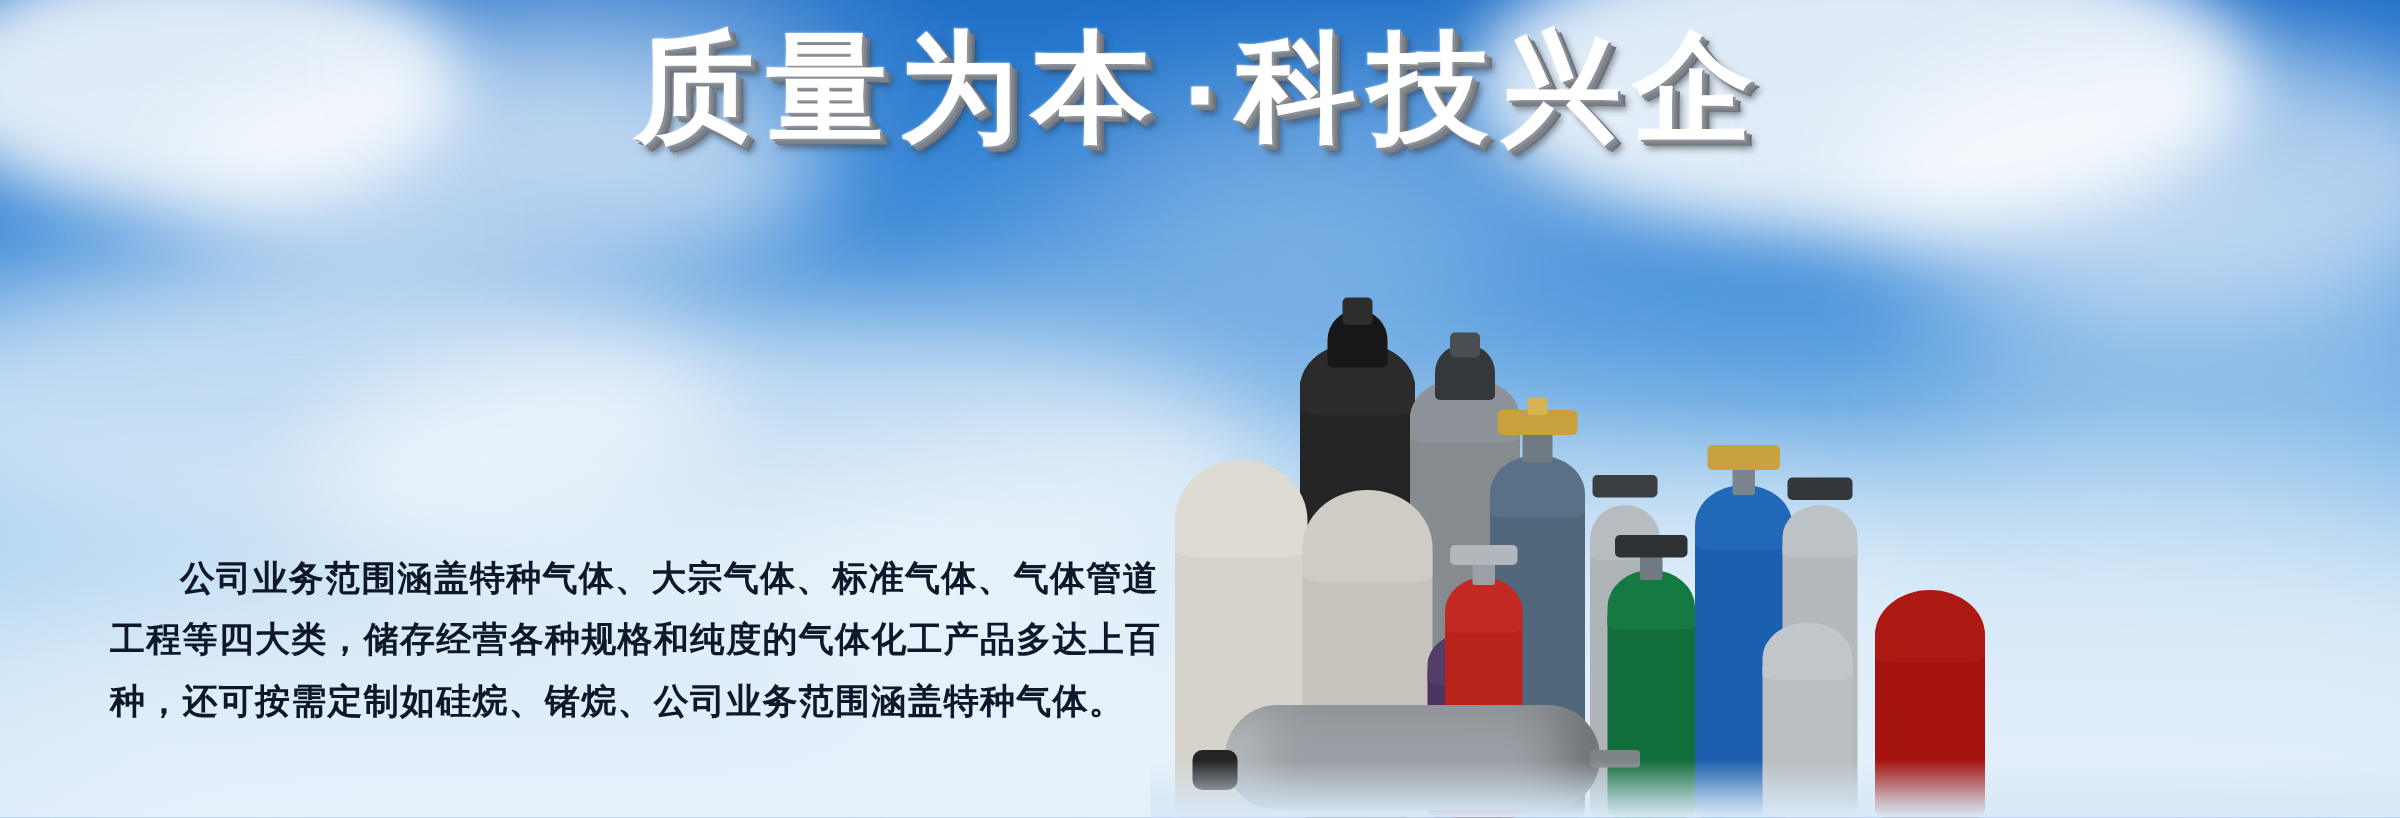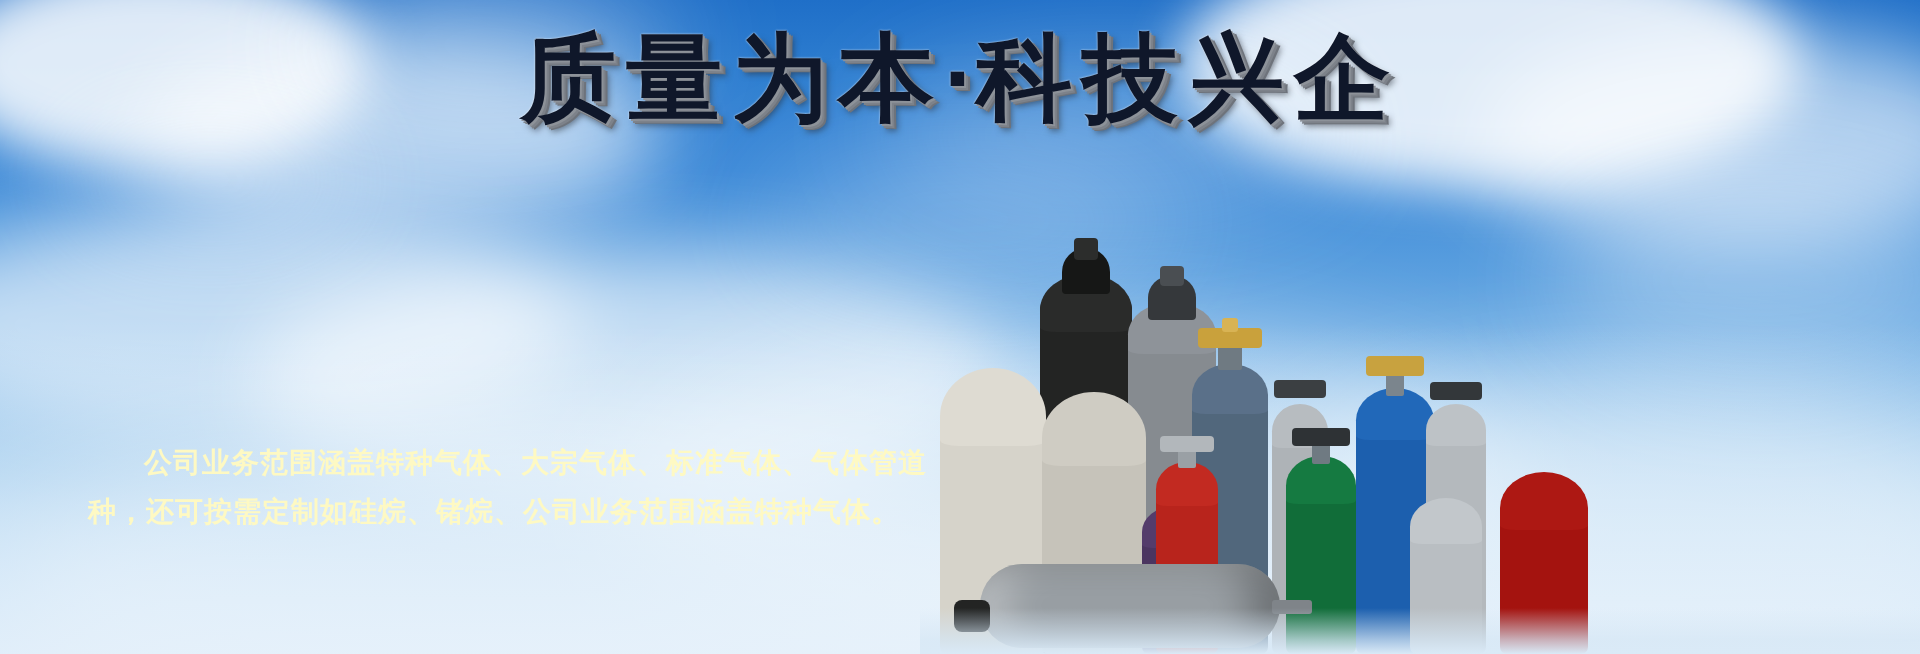--- a/index.html
+++ b/index.html
@@ -47,25 +47,25 @@
   .c12{left:760px;top:150px;width:420px;height:140px;opacity:.5;}
   .c13{left:1550px;top:180px;width:430px;height:200px;opacity:.6;}
   .c14{left:60px;top:120px;width:300px;height:120px;opacity:.5;}
   .haze{position:absolute;left:0;right:0;bottom:0;height:330px;
         background:linear-gradient(180deg,rgba(255,255,255,0) 0%,rgba(228,240,250,.55) 55%,rgba(232,242,251,.8) 100%);}
 
   
   .headline{
     position:absolute;left:0;right:0;top:26px;
     text-align:center;
-    font-family:Liberation Sans, sans-serif;
+    font-family:Liberation Mono, monospace;
     font-weight:700;
     font-size:96px;
     line-height:1.08;
-    color:#0f172a;
+    color:#ffffff;
     letter-spacing:10px;
     text-shadow:
       2px 2px 0 #8d9299,
       4px 4px 0 #7d828a,
       6px 5px 0 #6e737b,
       7px 7px 6px rgba(40,45,55,.55),
       0 0 2px rgba(255,255,255,.9);
     white-space:nowrap;
     padding-left:315px;padding-right:315px;
     box-sizing:border-box;
@@ -107,21 +107,21 @@
 
   
   .bodytext{
     position:absolute;
     left:88px;top:438px;
     width:790px;
     font-family:"DejaVu Serif","Liberation Serif",serif;
     font-weight:600;
     font-size:28px;
     line-height:49px;
-    color:#fef9c3;
+    color:#0f172a;
     letter-spacing:1px;
   }
   .bodytext .ln{display:block;white-space:nowrap;}
   .bodytext .ln.first{text-indent:56px;}
 
   
   .cylinders{
     position:absolute;
     left:920px;top:0;
     width:1000px;height:654px;
@@ -288,16 +288,17 @@
   </div>
 
   <div class="headline">
     <span>质量为本</span><span class="mid">·</span><span>科技兴企</span>
   </div>
 
 
 
   <div class="bodytext">
     <span class="ln first">公司业务范围涵盖特种气体、大宗气体、标准气体、气体管道</span>
+    <span class="ln">工程等四大类，储存经营各种规格和纯度的气体化工产品多达上百</span>
     <span class="ln">种，还可按需定制如硅烷、锗烷、公司业务范围涵盖特种气体。</span>
   </div>
 
 </div>
 
 </body></html>

